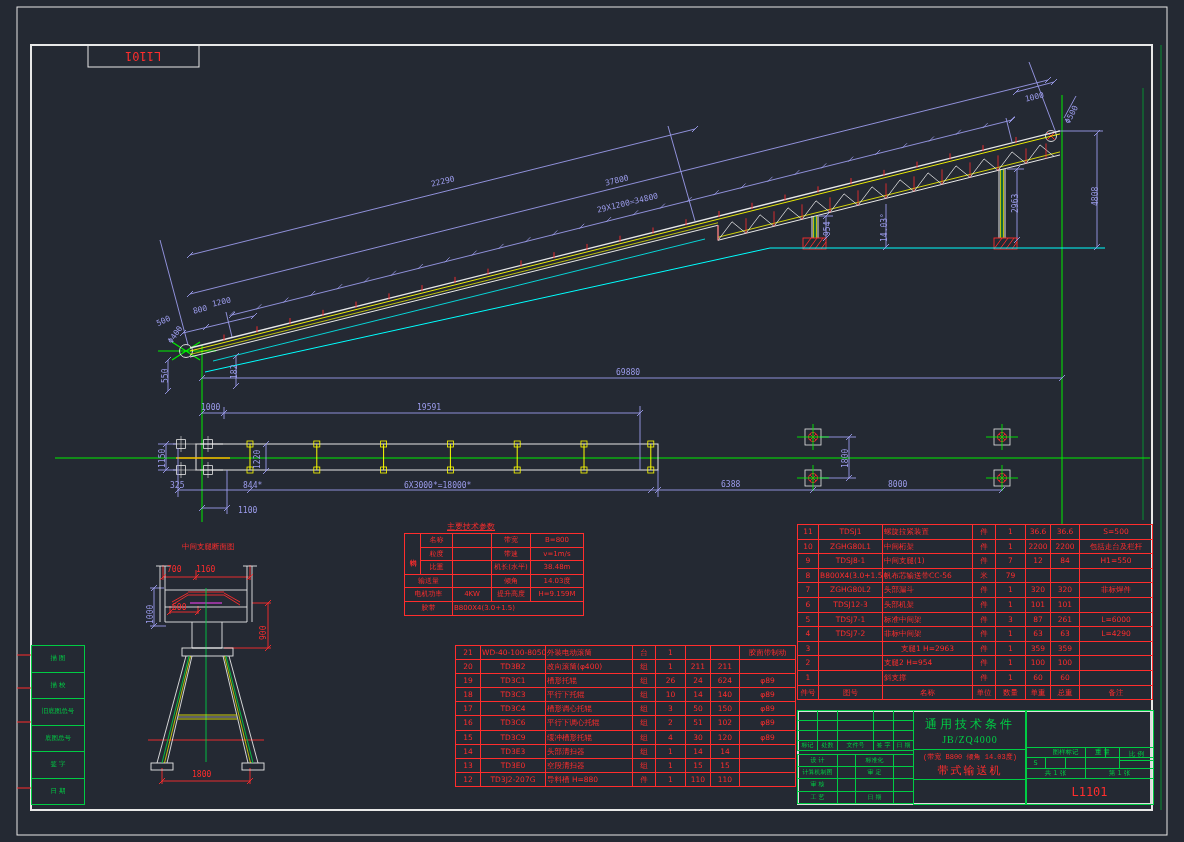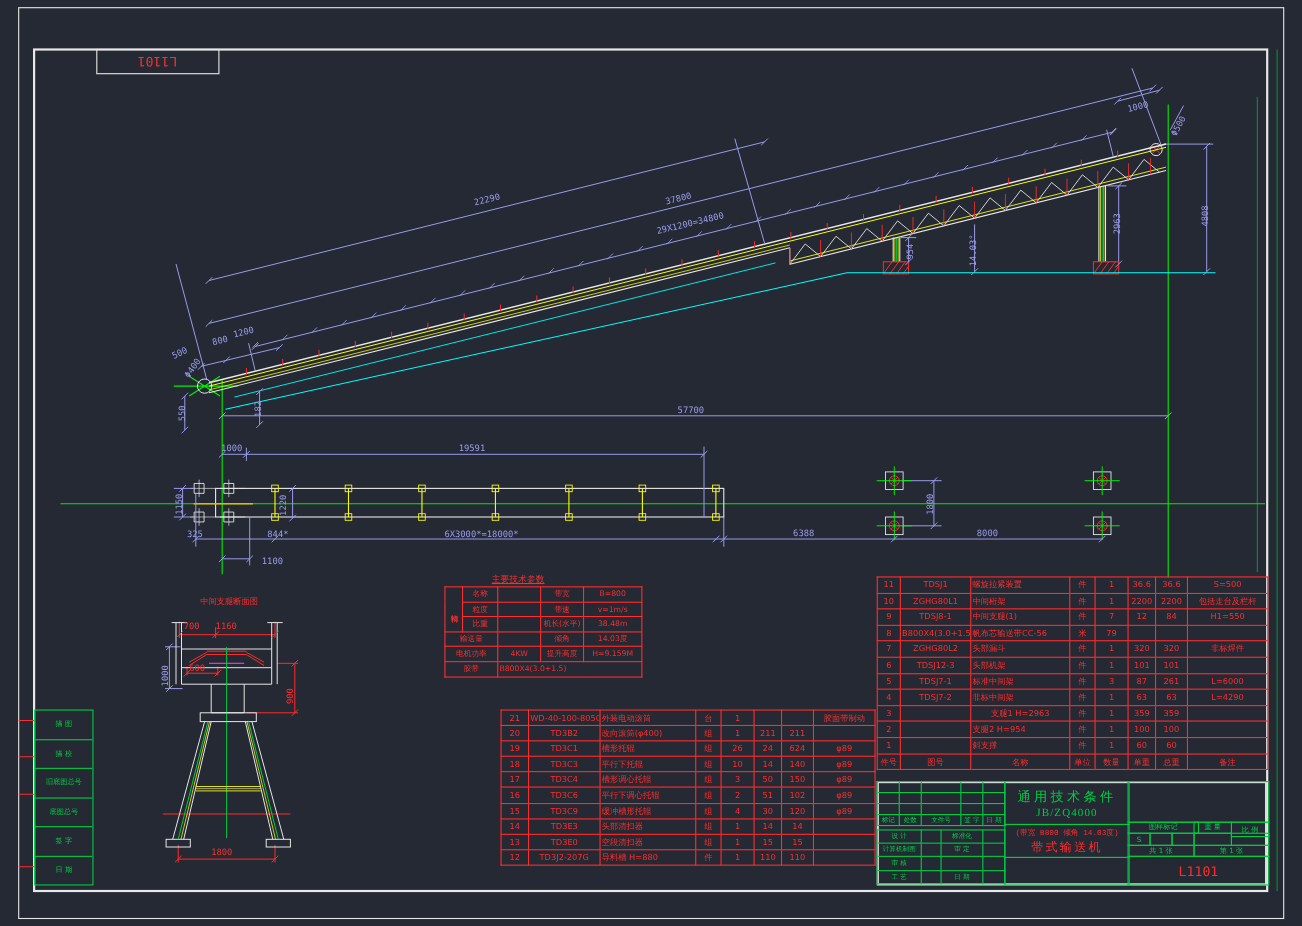--- a/index.html
+++ b/index.html
@@ -330,21 +330,21 @@
   <span class="dim rot90" style="left:1011px;top:213px">2963</span>
   <span class="dim rot90" style="left:823px;top:236px">954</span>
   <span class="dim rot90" style="left:880px;top:242px">14.03°</span>
   <span class="dim rot25" style="left:155px;top:320px">500</span>
   <span class="dim rot55" style="left:166px;top:340px">Φ400</span>
   <span class="dim rot14" style="left:192px;top:307px">800</span>
   <span class="dim rot14" style="left:211px;top:300px">1200</span>
   <span class="dim rot90" style="left:161px;top:383px">550</span>
   <span class="dim rot90" style="left:230px;top:379px">182</span>
 
-  <span class="dim" style="left:616px;top:368px">57700</span>
+  <span class="dim" style="left:616px;top:368px">69880</span>
   <span class="dim" style="left:417px;top:403px">19591</span>
   <span class="dim" style="left:201px;top:403px">1000</span>
   <span class="dim rot90" style="left:158px;top:468px">1150</span>
   <span class="dim rot90" style="left:253px;top:469px">1220</span>
   <span class="dim" style="left:170px;top:481px">325</span>
   <span class="dim" style="left:243px;top:481px">844*</span>
   <span class="dim" style="left:404px;top:481px">6X3000*=18000*</span>
   <span class="dim" style="left:238px;top:506px">1100</span>
   <span class="dim" style="left:721px;top:480px">6388</span>
   <span class="dim" style="left:888px;top:480px">8000</span>
@@ -739,21 +739,21 @@
       <span class="green-big">通用技术条件</span>
       <span class="green-mid">JB/ZQ4000</span>
     </div>
     <div class="tbc stack" style="left:114px;top:37px;width:114px;height:31px">
       <span class="red-small">(带宽 B800  倾角 14.03度)</span>
       <span class="red-mid">带式输送机</span>
     </div>
     <div class="tbc" style="left:114px;top:67px;width:114px;height:26px"></div>
 
     <div class="tbc" style="left:226px;top:-2px;width:129px;height:38px"></div>
-    <div class="tbc" style="left:226px;top:35px;width:65px;height:11px">图样标记</div>
+    <div class="tbc" style="left:226px;top:35px;width:81px;height:11px">图样标记</div>
     <div class="tbc" style="left:286px;top:35px;width:35px;height:11px">重 量</div>
     <div class="tbc" style="left:320px;top:35px;width:35px;height:14px">比 例</div>
     <div class="tbc" style="left:226px;top:45px;width:21px;height:12px">S</div>
     <div class="tbc" style="left:246px;top:45px;width:21px;height:12px"></div>
     <div class="tbc" style="left:266px;top:45px;width:21px;height:12px"></div>
     <div class="tbc" style="left:286px;top:45px;width:35px;height:12px"></div>
     <div class="tbc" style="left:320px;top:45px;width:35px;height:12px"></div>
     <div class="tbc" style="left:226px;top:56px;width:61px;height:11px">共 1 张</div>
     <div class="tbc" style="left:286px;top:56px;width:69px;height:11px">第 1 张</div>
     <div class="tbc" style="left:226px;top:66px;width:129px;height:27px">

